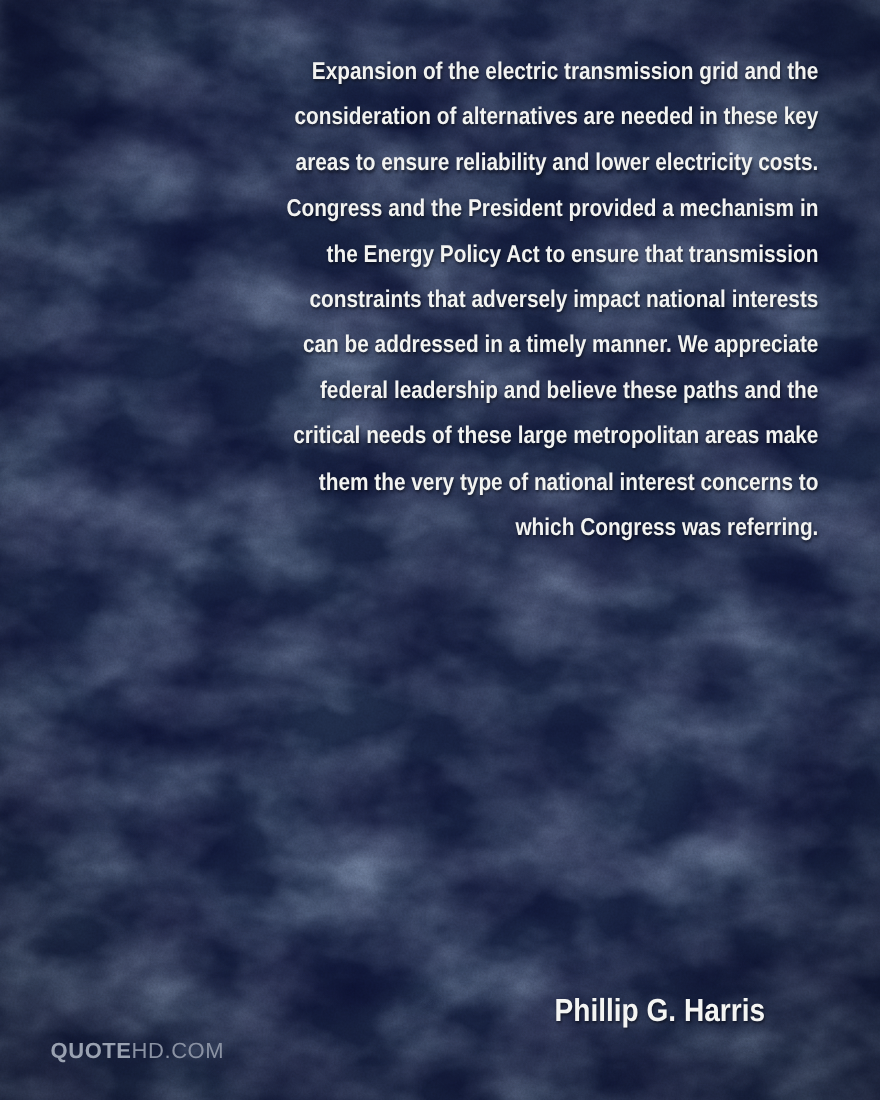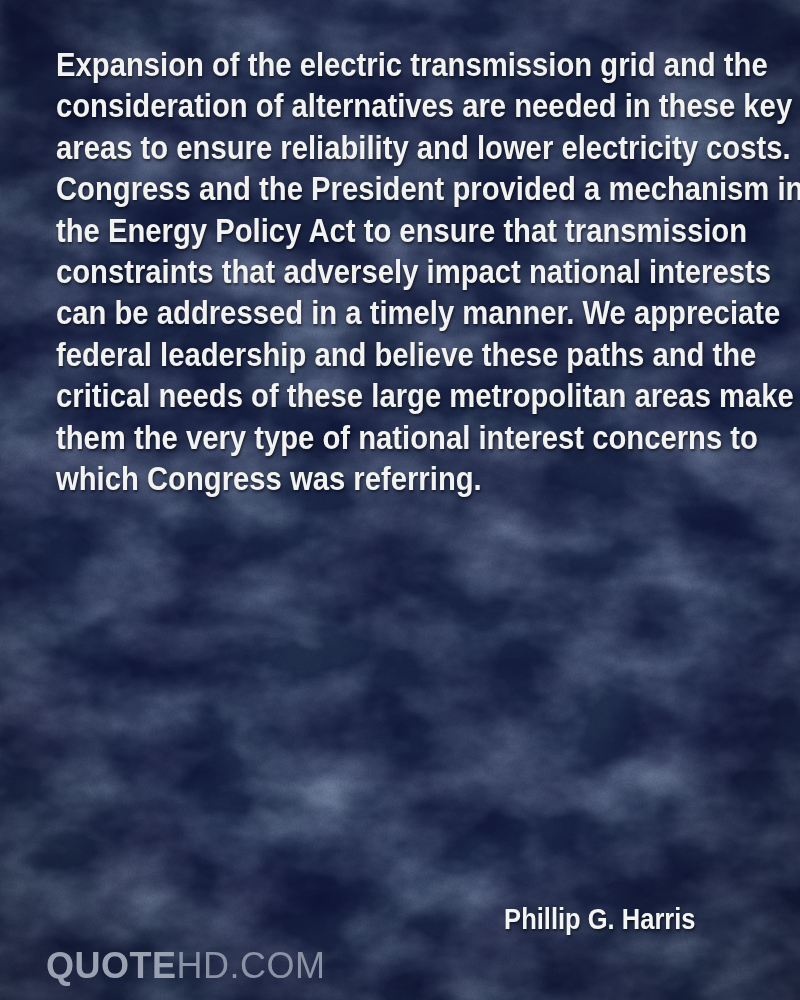--- a/index.html
+++ b/index.html
@@ -21,24 +21,24 @@
     position: absolute;
     top: 0;
     left: 0;
     display: block;
   }
   .quote {
     position: absolute;
     top: 44px;
     left: 0;
     width: 800px;
-    text-align: left;
+    text-align: right;
     color: #f2f3f1;
     font-weight: bold;
-    font-size: 34px;
+    font-size: 22px;
   }
   .quote p {
     margin: 0;
     line-height: 41.4px;
     white-space: nowrap;
     transform: scaleX(0.86);
     transform-origin: 50% 50%;
     text-shadow: 1px 2px 3px rgba(5, 9, 18, 0.7);
   }
   .attribution {
@@ -50,21 +50,21 @@
     font-size: 29px;
     white-space: nowrap;
     transform: scaleX(0.88);
     transform-origin: 100% 50%;
     text-shadow: 1px 2px 3px rgba(5, 9, 18, 0.7);
   }
   .logo {
     position: absolute;
     left: 46px;
     top: 945px;
-    font-size: 36px;
+    font-size: 20px;
     letter-spacing: 0.5px;
     white-space: nowrap;
   }
   .logo .logo-bold {
     color: #9aa2b1;
     font-weight: bold;
   }
   .logo .logo-light {
     color: #8a92a3;
     font-weight: normal;

